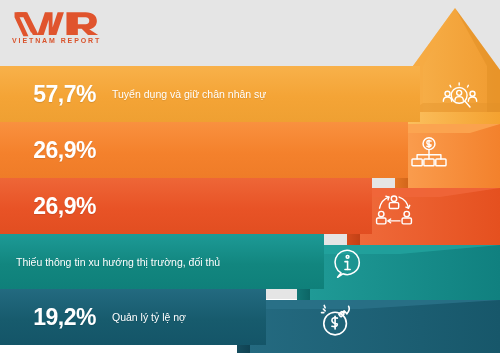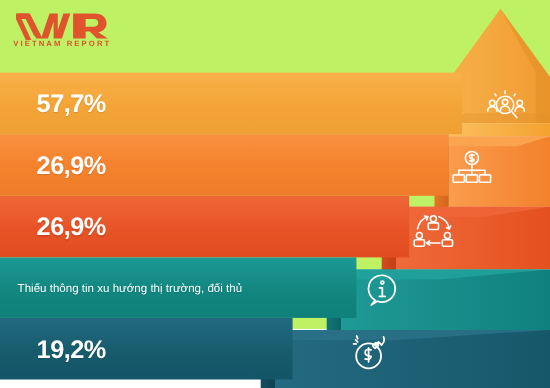--- a/index.html
+++ b/index.html
@@ -13,21 +13,21 @@
     font-family: "Liberation Sans", sans-serif;
     overflow: hidden;
     position: relative;
   }
 
   #infographic {
     position: absolute;
     left: 0; top: 0;
     width: 500px;
     height: 299px;
-    background: #bef264;
+    background: #e5e5e5;
   }
 
   
   .logo {
     position: absolute;
     left: 8px;
     top: 8px;
     width: 150px;
     height: 42px;
   }
@@ -194,20 +194,21 @@
       <path d="M40 42 L52 6 L64 6 L64 30 L72 6 L82 6 L70 42 L58 42 L58 18 L50 42 Z" fill="#e0542d"></path>
 
       <path d="M86 6 L116 6 C128 6 134 12 134 20 C134 27 129 32 122 33 L136 42 L120 42 L110 32 L104 32 L104 42 L86 42 Z
                M104 14 L104 25 L116 25 C120 25 122 23 122 19.5 C122 16 120 14 116 14 Z" fill="#e0542d"></path>
     </svg>
     <div class="logo-text">VIETNAM REPORT</div>
   </div>
 
   <div class="bar" style="top:66px; height:56px; width:420px; background:linear-gradient(180deg,#f8b14a 0%,#f4a436 55%,#efa032 100%);">
     <div class="bar-value">57,7%</div>
+    <div class="bar-label">Tuyển dụng và giữ chân nhân sự</div>
   </div>
   <div class="bar-icon" style="left:440px; top:80px;">
     <svg width="40" height="34" viewBox="0 0 48 40">
       <g stroke="#ffffff" stroke-width="1.7" fill="none" stroke-linecap="round" stroke-linejoin="round">
 
         <circle cx="9" cy="16" r="3"></circle>
           <path d="M4 25 Q4 20 9 20 Q14 20 14 25"></path>
         <circle cx="39" cy="16" r="3"></circle>
           <path d="M34 25 Q34 20 39 20 Q44 20 44 25"></path>
 
@@ -274,20 +275,21 @@
         <path d="M33 19 A14 14 0 1 0 12 31 L8 36 L14 32 A14 14 0 0 0 33 19 Z"></path>
         <circle cx="19.5" cy="12.5" r="1.6"></circle>
         <path d="M19.5 18 L19.5 27"></path>
         <path d="M16.5 18 L19.5 18 M16.5 27 L22.5 27"></path>
       </g>
     </svg>
   </div>
 
   <div class="bar" style="top:289px; height:56px; width:266px; background:linear-gradient(180deg,#236a80 0%,#175b6d 55%,#145568 100%);">
     <div class="bar-value">19,2%</div>
+    <div class="bar-label">Quản lý tỷ lệ nợ</div>
   </div>
   <div class="bar-icon" style="left:316px; top:300px;">
     <svg width="40" height="38" viewBox="0 0 44 42">
       <g stroke="#ffffff" stroke-width="1.8" fill="none" stroke-linecap="round" stroke-linejoin="round">
         <circle cx="21" cy="26" r="12.5"></circle>
         <path d="M23.5 20 Q17.5 18.5 17.5 22.5 Q17.5 26 23.5 26.5 Q23.5 30.5 17.5 29"></path>
         <path d="M21 18 L21 32"></path>
 
         <path d="M27.5 15.5 L31 12 L34 15"></path>
         <rect x="25.5" y="13.5" width="5" height="4" rx="1" transform="rotate(-40 28 15.5)"></rect>

